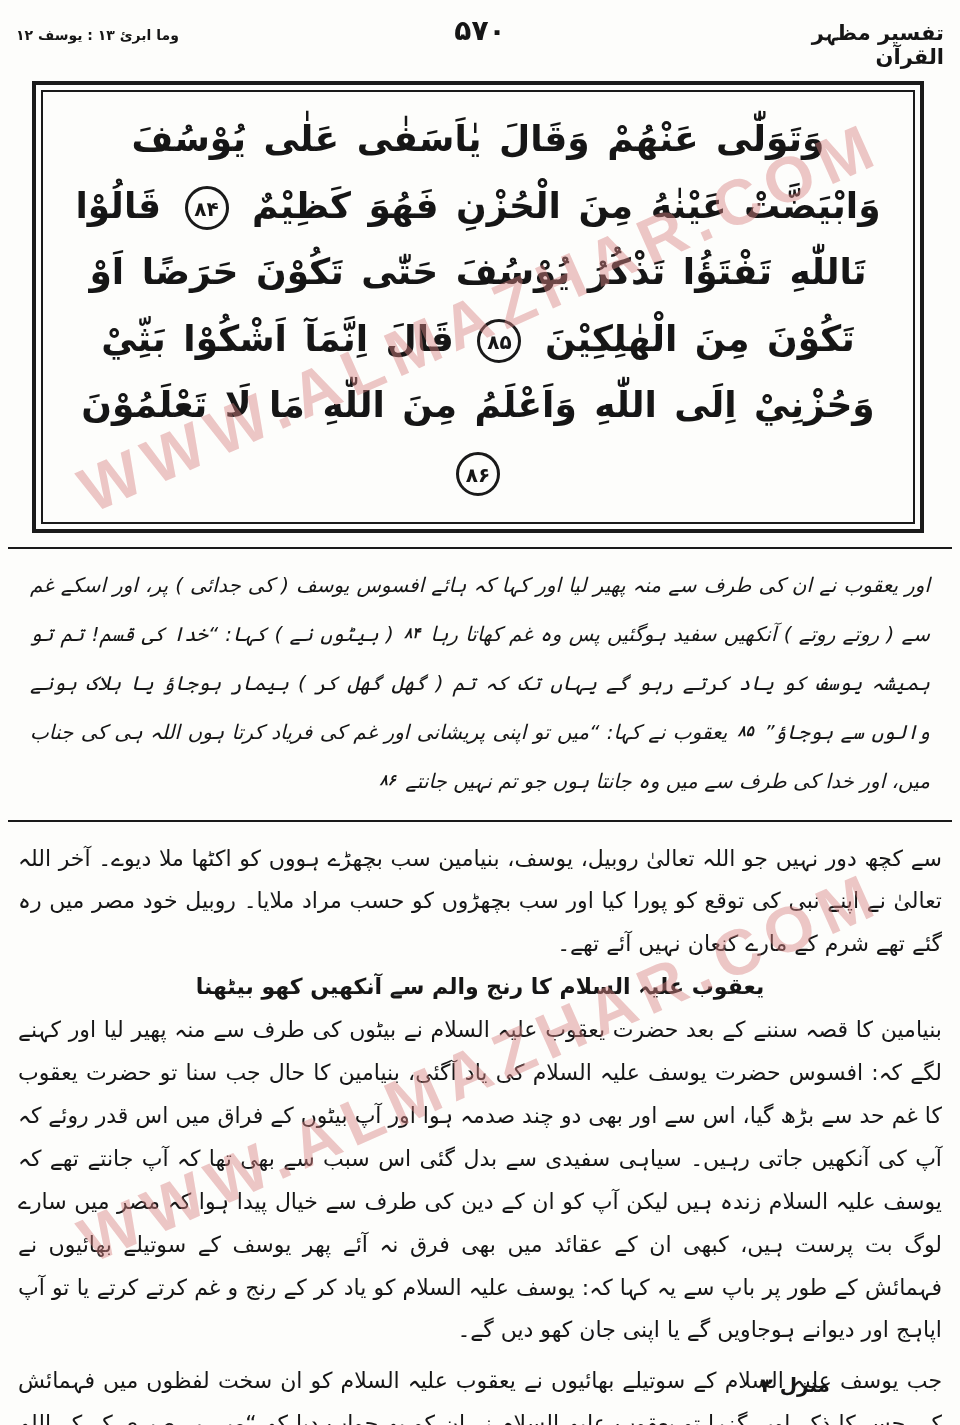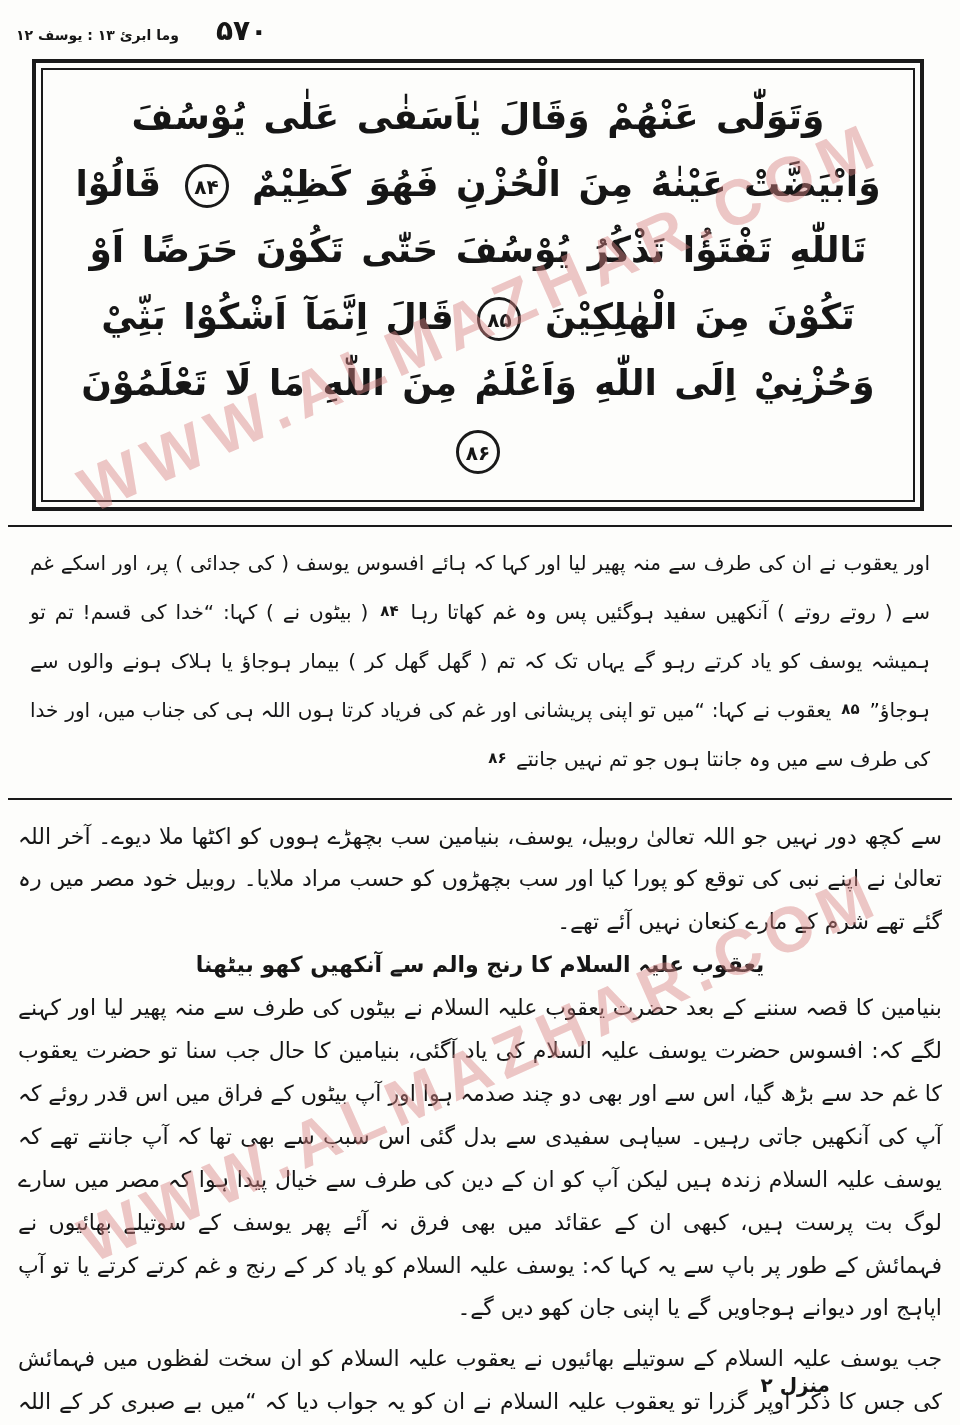--- a/index.html
+++ b/index.html
@@ -11,20 +11,21 @@
     width: 960px;
     height: 1425px;
     background: #fdfdfb;
     color: #161616;
     overflow: hidden;
   }
 
   
   .header {
     display: flex;
+    justify-content: space-between;
     align-items: baseline;
     padding: 14px 16px 4px 16px;
   }
   .h-left  { direction: rtl; font-size: 14px; font-weight: bold; width: 200px; text-align: left; }
   .h-center{ direction: rtl; font-size: 28px; font-weight: bold; text-align: center; }
   .h-right { direction: rtl; font-size: 21px; font-weight: bold; width: 200px; text-align: right; }
 
   
   .quran-frame {
     margin: 8px 36px 0 32px;
@@ -58,20 +59,21 @@
     padding: 0 5px;
     margin: 0 6px;
   }
 
   
   .translation {
     margin: 14px 8px 16px 8px;
     border-top: 2.5px solid #1a1a1a;
     border-bottom: 2.5px solid #1a1a1a;
     padding: 12px 22px 14px 22px;
+    font-style: italic;
   }
   .translation-text {
     direction: rtl;
     text-align: justify;
     font-size: 20px;
     line-height: 2.45;
   }
   .verse-marker {
     font-size: 15px;
     font-weight: bold;
@@ -126,20 +128,21 @@
   .wm2 { top: 1030px; }
 </style>
 </head>
 <body>
 
 <div class="page">
 
   <div class="header">
     <div class="h-left">وما ابرئ ۱۳ : یوسف ۱۲</div>
     <div class="h-center">۵۷۰</div>
+    <div class="h-right">تفسیر مظہر القرآن</div>
   </div>
 
   <div class="quran-frame">
     <div class="quran-inner">
       <p class="quran-text"><span>وَتَوَلّٰى عَنْهُمْ وَقَالَ يٰاَسَفٰى عَلٰى يُوْسُفَ وَابْيَضَّتْ عَيْنٰهُ مِنَ الْحُزْنِ فَهُوَ كَظِيْمٌ</span> <span class="medallion">۸۴</span> <span>قَالُوْا تَاللّٰهِ تَفْتَؤُا تَذْكُرُ يُوْسُفَ حَتّٰى تَكُوْنَ حَرَضًا اَوْ تَكُوْنَ مِنَ الْهٰلِكِيْنَ</span> <span class="medallion">۸۵</span> <span>قَالَ اِنَّمَآ اَشْكُوْا بَثِّيْ وَحُزْنِيْ اِلَى اللّٰهِ وَاَعْلَمُ مِنَ اللّٰهِ مَا لَا تَعْلَمُوْنَ</span> <span class="medallion">۸۶</span> </p>
     </div>
   </div>
 
   <div class="translation">
     <p class="translation-text"><span>اور یعقوب نے ان کی طرف سے منہ پھیر لیا اور کہا کہ ہائے افسوس یوسف ( کی جدائی ) پر، اور اسکے غم سے ( روتے روتے ) آنکھیں سفید ہوگئیں پس وہ غم کھاتا رہا</span> <span class="verse-marker">۸۴</span> <span>( بیٹوں نے ) کہا: “خدا کی قسم! تم تو ہمیشہ یوسف کو یاد کرتے رہو گے یہاں تک کہ تم ( گھل گھل کر ) بیمار ہوجاؤ یا ہلاک ہونے والوں سے ہوجاؤ”</span> <span class="verse-marker">۸۵</span> <span>یعقوب نے کہا: “میں تو اپنی پریشانی اور غم کی فریاد کرتا ہوں اللہ ہی کی جناب میں، اور خدا کی طرف سے میں وہ جانتا ہوں جو تم نہیں جانتے</span> <span class="verse-marker">۸۶</span> </p>

